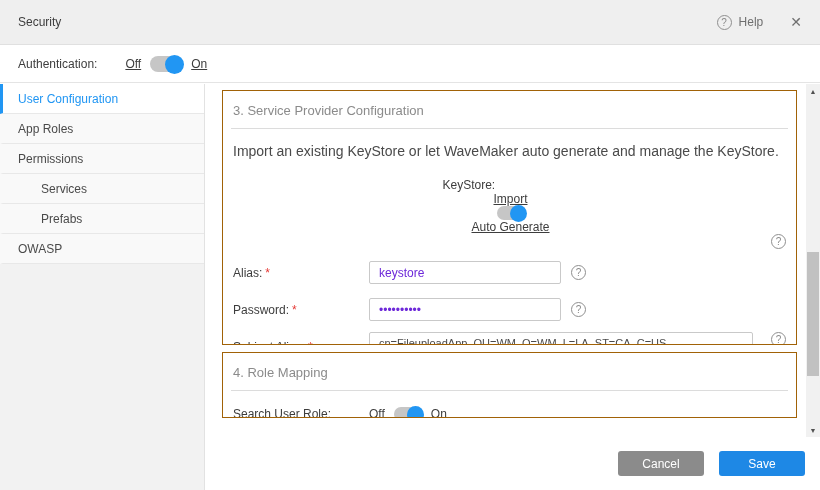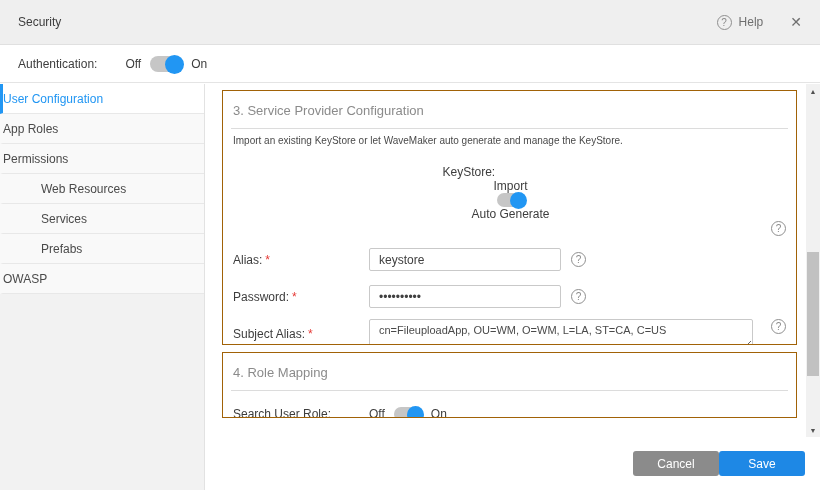--- a/index.html
+++ b/index.html
@@ -35,73 +35,73 @@
   .toggle.lg { width:32px; height:16px; }
   .toggle.lg .knob { width:19px; height:19px; right:-2px; top:-1.5px; }
   .toggle.sm { width:28px; height:14px; }
   .toggle.sm .knob { width:17px; height:17px; right:-2px; top:-1.5px; }
   
   .sidebar {
     position:absolute; top:84px; left:0; width:205px; bottom:0;
     background:#f2f2f2; border-right:1px solid #e2e2e2;
   }
   .side-item {
-    height:30px; display:flex; align-items:center; 
+    height:30px; display:flex; align-items:center; padding-left:15px;
     background:#f9f9f9; border-bottom:1px solid #e8e8e8;
     border-left:3px solid transparent; font-size:12px; color:#4a4a4a; cursor:pointer;
   }
   .side-item.indent { padding-left:38px; }
   .side-item.active { background:#ffffff; border-left-color:#2196f3; color:#2196f3; }
   
   .content { position:absolute; top:84px; left:206px; right:0; bottom:53px; background:#fff; }
   .card {
     position:absolute; left:16px; width:575px; background:#fff;
     border:1px solid #a16207; padding:8px; overflow:hidden;
   }
   .card-1 { top:6px; height:255px; }
   .card-2 { top:268px; height:66px; }
   .card-title { font-size:13px; color:#8b8b8b; padding:4px 0 0 2px; }
   .card-divider { border-bottom:1px solid #dcdcdc; margin-top:10px; }
-  .card-desc { font-size:10px; color:#4a4a4a; margin:6px 0 0 2px; }
+  .card-desc { font-size:14px; color:#4a4a4a; margin:14px 0 0 2px; }
   .form-row { display:flex; align-items:center; padding-left:2px; }
   .row-keystore { margin-top:19px;flex-direction:column; }
   .row-alias { margin-top:12px;align-items:center; }
   .row-password { margin-top:14px; }
   .row-subject { margin-top:11px; align-items:flex-start; }
   .row-search { margin-top:16px; }
   .row-label { width:136px; flex-shrink:0; font-size:12px; color:#3d3d3d; }
   .row-subject .row-label { padding-top:8px; }
   .req { color:#e53935; margin-left:3px; }
   .text-input {
     width:192px; height:23px; border:1px solid #c9c9c9; border-radius:2px;
     font-family:"Liberation Sans","DejaVu Sans",sans-serif;
-    font-size:12px; padding:0 9px; color:#404040; background:#fff; outline:none;
+    font-size:12px; padding:0 9px; color:#6d28d9; background:#fff; outline:none;
   }
   .subject-textarea {
     width:384px; height:31px; border:1px solid #c9c9c9; border-radius:2px;
     font-family:"Liberation Sans","DejaVu Sans",sans-serif;
     font-size:11px; padding:4px 9px; color:#4a4a4a; resize:both; outline:none; overflow:hidden;
   }
   .help-after { margin-left:10px; }
   .help-far-right { margin-left:auto; margin-right:2px; }
-  .toggle-text { font-size:12px; color:#3d3d3d; }
+  .toggle-text { font-size:12px; color:#3d3d3d;text-decoration:underline; }
   
   .scrollbar {
     position:absolute; top:0; bottom:0; right:0; width:14px; background:#f1f1f1;
     display:flex; flex-direction:column; justify-content:space-between;
   }
   .scroll-arrow {
     height:14px; display:flex; align-items:center; justify-content:center;
     font-size:7px; color:#505050; cursor:pointer;
   }
   .scroll-thumb { position:absolute; top:168px; left:1px; right:1px; height:124px; background:#c1c1c1; cursor:grab; }
   
   .footer {
     position:absolute; left:206px; right:0; bottom:0; height:53px; background:#fff;
-    display:flex; align-items:center; justify-content:flex-end; padding-right:15px;
+    display:flex; align-items:center; justify-content:flex-end; gap:15px; padding-right:15px;
   }
   .btn {
     width:86px; height:25px; border:none; border-radius:3px; color:#fff;
     font-family:"Liberation Sans","DejaVu Sans",sans-serif; font-size:12px; cursor:pointer;
   }
   .btn-cancel { background:#8b8b8b; }
   .btn-save { background:#1e88e5; }
 </style>
 </head>
 <body>
@@ -121,21 +121,20 @@
   <span class="toggle lg">
       <span class="knob"></span>
     </span>
   <span class="toggle-text">On</span>
 </div>
 
 <div class="sidebar">
   <div class="side-item active">User Configuration</div>
   <div class="side-item">App Roles</div>
   <div class="side-item">Permissions</div>
-  <div class="side-item indent">Web Resources</div>
   <div class="side-item indent">Services</div>
   <div class="side-item indent">Prefabs</div>
   <div class="side-item">OWASP</div>
 </div>
 
 <div class="content">
 
   <div class="card card-1">
     <div class="card-title">3. Service Provider Configuration</div>
     <div class="card-divider"></div>

